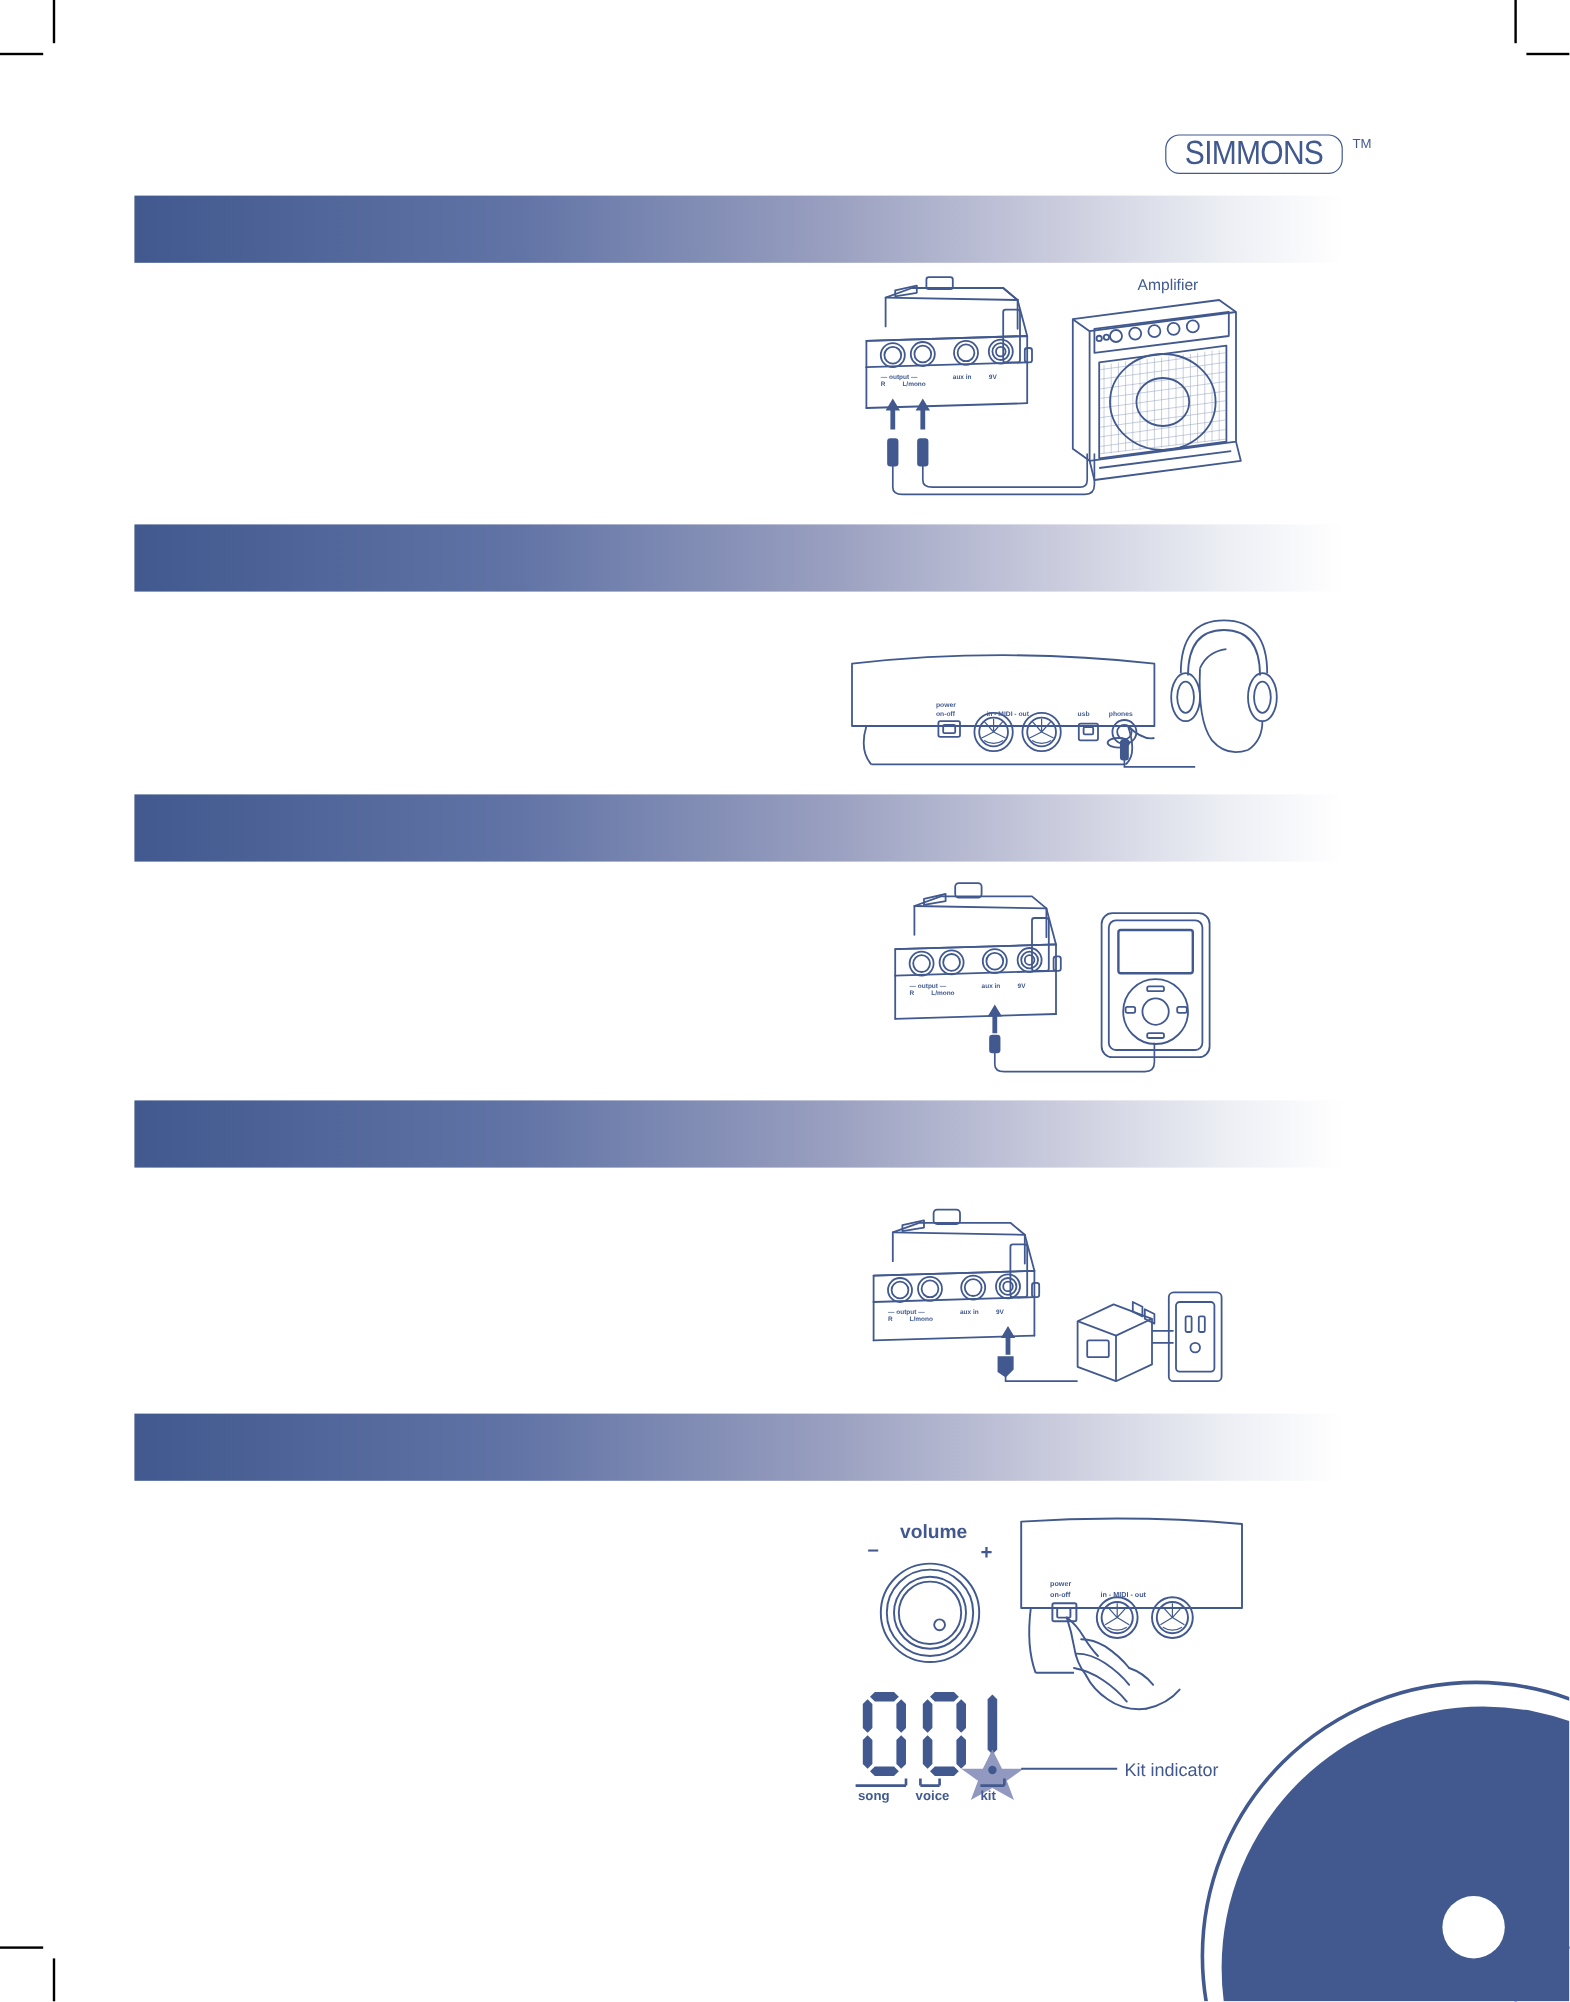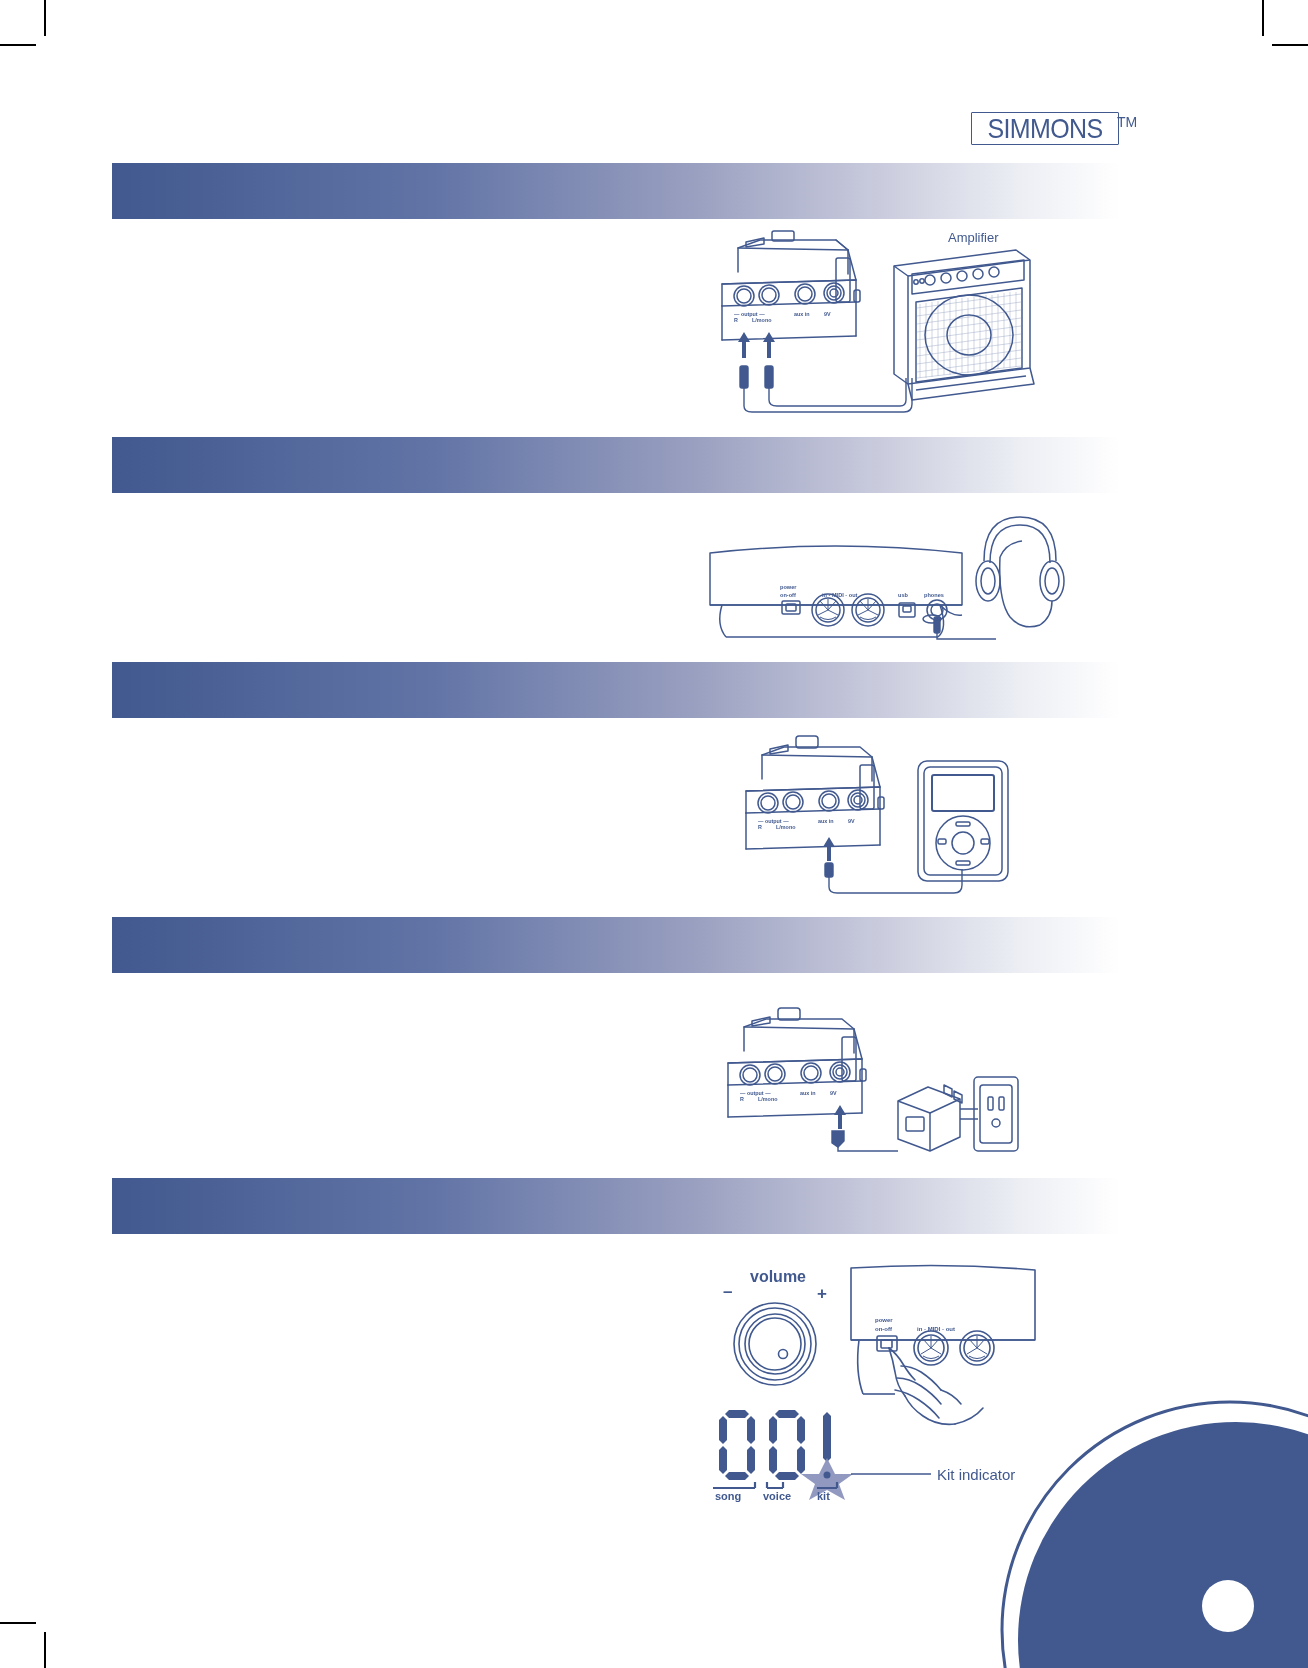--- a/index.html
+++ b/index.html
@@ -13,30 +13,30 @@
 
   
   .crop { position: absolute; background: #000; }
   .crop.v { width: 1.5px; height: 36px; }
   .crop.h { height: 1.5px; width: 36px; }
 
   
   #logo-wrap { position: absolute; left: 971px; top: 112px; width: 160px; height: 40px; }
   #logo-box {
     position: absolute; left: 0; top: 0; width: 148px; height: 33px;
-    border: 1.6px solid #41598f; border-radius: 1px;
+    border: 1.6px solid #41598f; border-radius: 12px;
     display: flex; align-items: center; justify-content: center;
     overflow: hidden;
   }
   #logo-text {
     font-family: "Liberation Sans", sans-serif;
     font-size: 25px; font-weight: 400; letter-spacing: -0.6px;
     color: #41598f; line-height: 1; transform: scaleY(1.12);
   }
-  #logo-tm { position: absolute; left: 146px; top: 2px; font-size: 14px; color: #41598f; }
+  #logo-tm { position: absolute; left: 156px; top: 2px; font-size: 11px; color: #41598f; }
 
   
   .bar {
     position: absolute; left: 112px; width: 1008px; height: 56px;
     background: linear-gradient(to right, #41598f 0%, #6274a6 32%, #9aa0c0 58%, #c9cbdd 76%, #eceef4 90%, #ffffff 100%);
   }
   .bar-label {
     position: absolute; left: 18px; top: 0; height: 100%;
     display: flex; align-items: center;
     color: #ffffff; font-size: 17px; font-weight: bold; letter-spacing: .2px;

